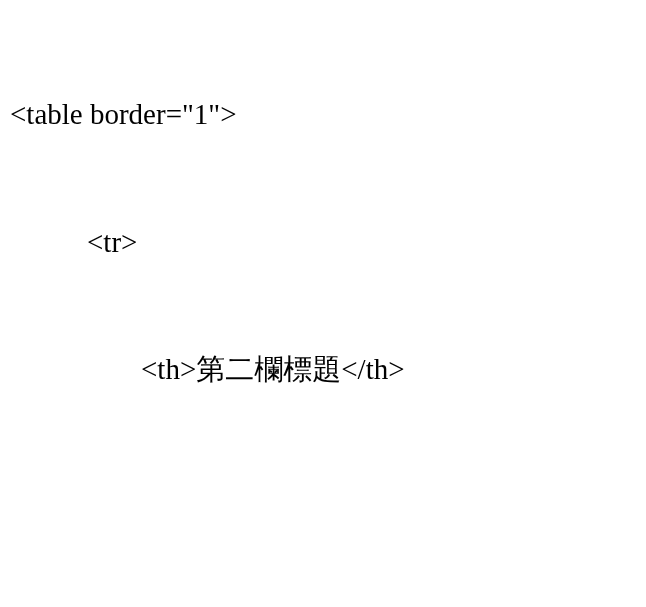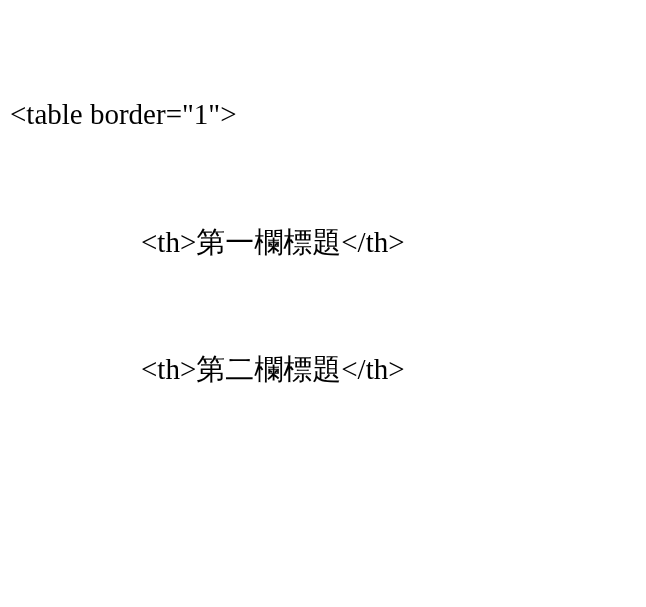--- a/index.html
+++ b/index.html
@@ -29,21 +29,21 @@
   .indent-0 { padding-left: 0px; }
   .indent-1 { padding-left: 46px; }
   .indent-2 { padding-left: 77px; }
   .indent-3 { padding-left: 131px; }
 </style>
 </head>
 <body>
 
 <div class="code-snippet">
   <div class="line indent-0">&lt;table border="1"&gt;</div>
-  <div class="line indent-3">&lt;th&gt;第一欄標題&lt;/th&gt;</div>
+  <div class="line indent-2">&lt;tr&gt;</div>
   <div class="line indent-3">&lt;th&gt;第二欄標題&lt;/th&gt;</div>
   
   
   
   
   
   
   
   
   

